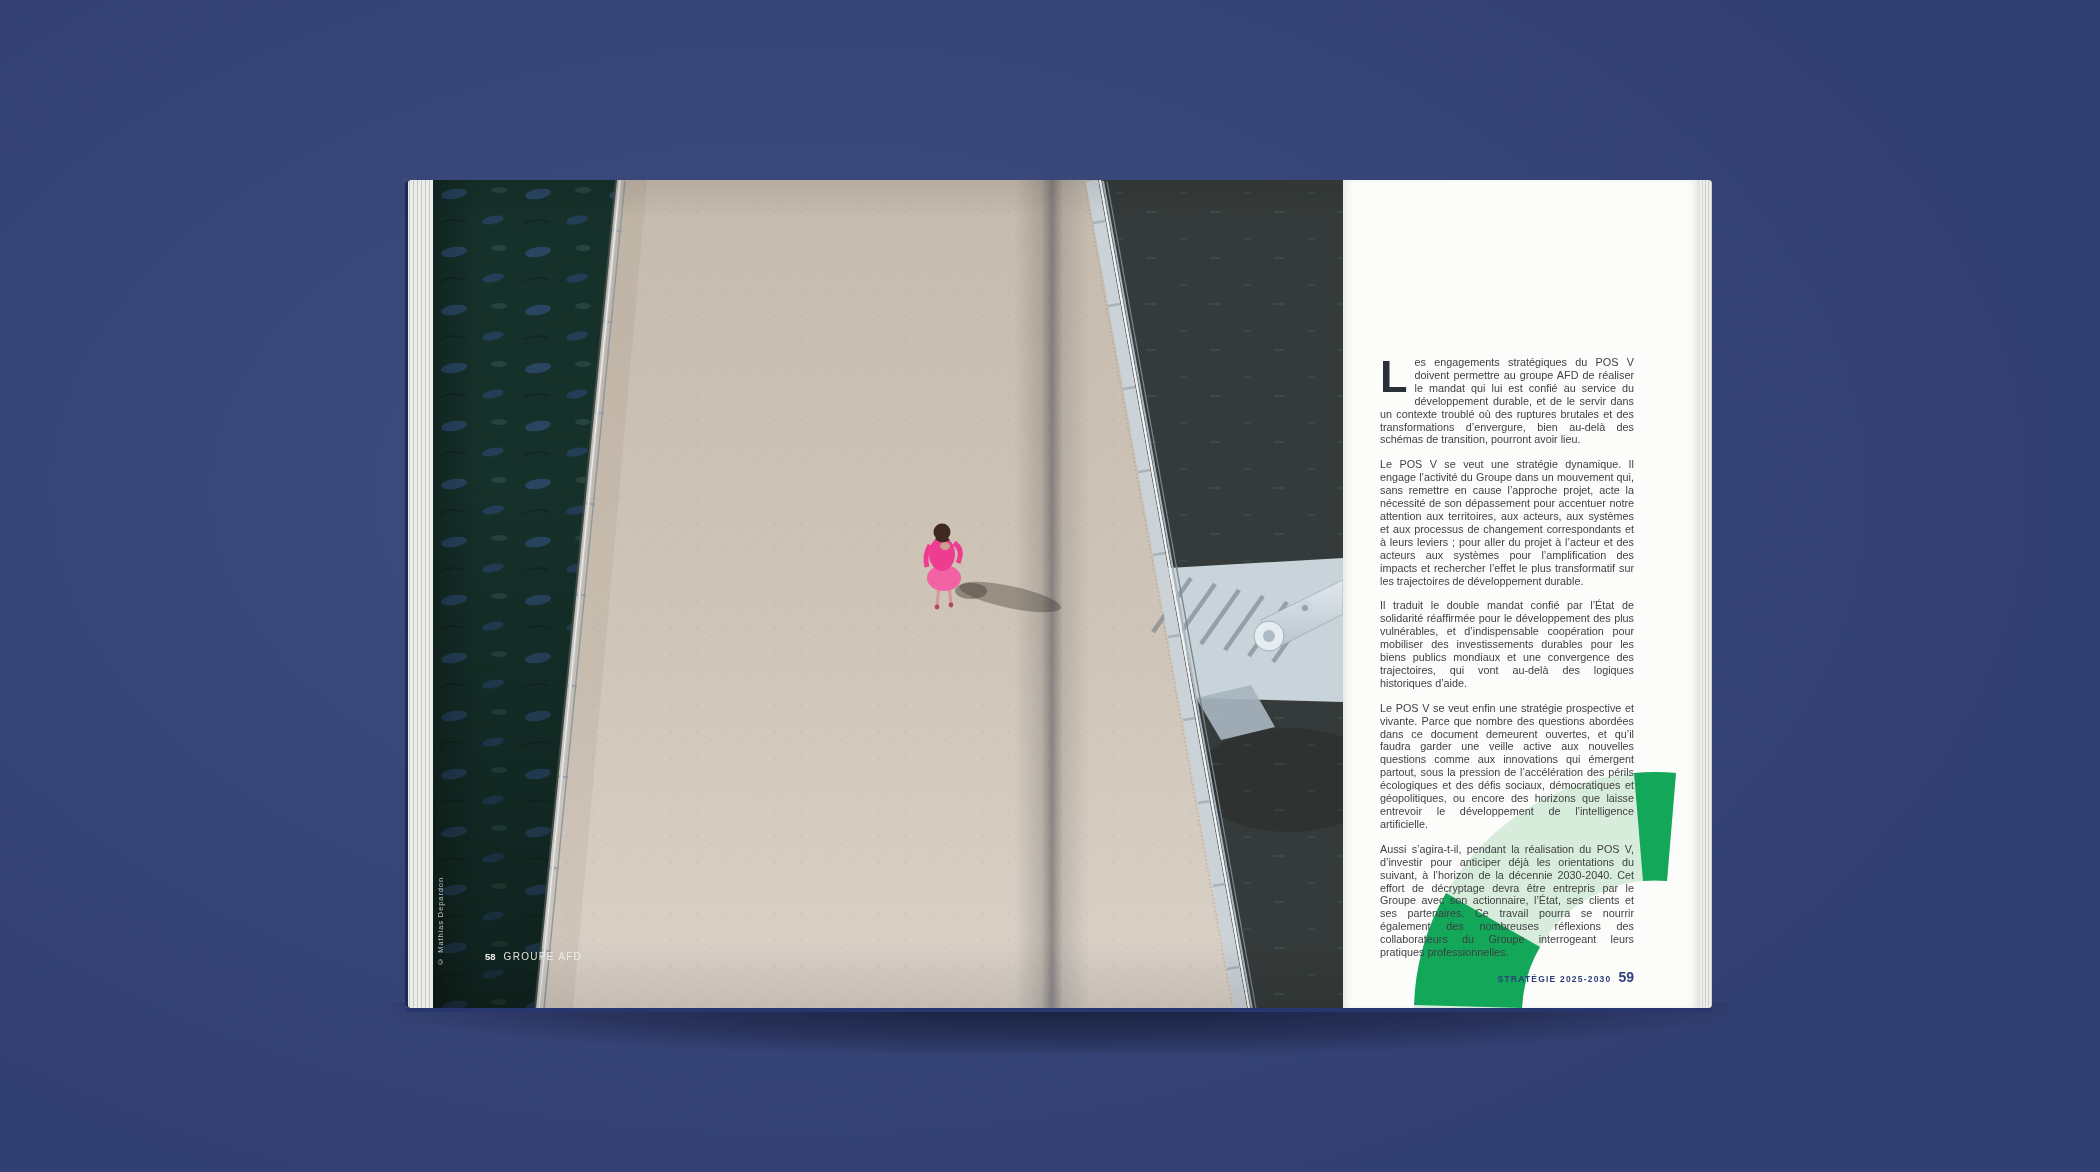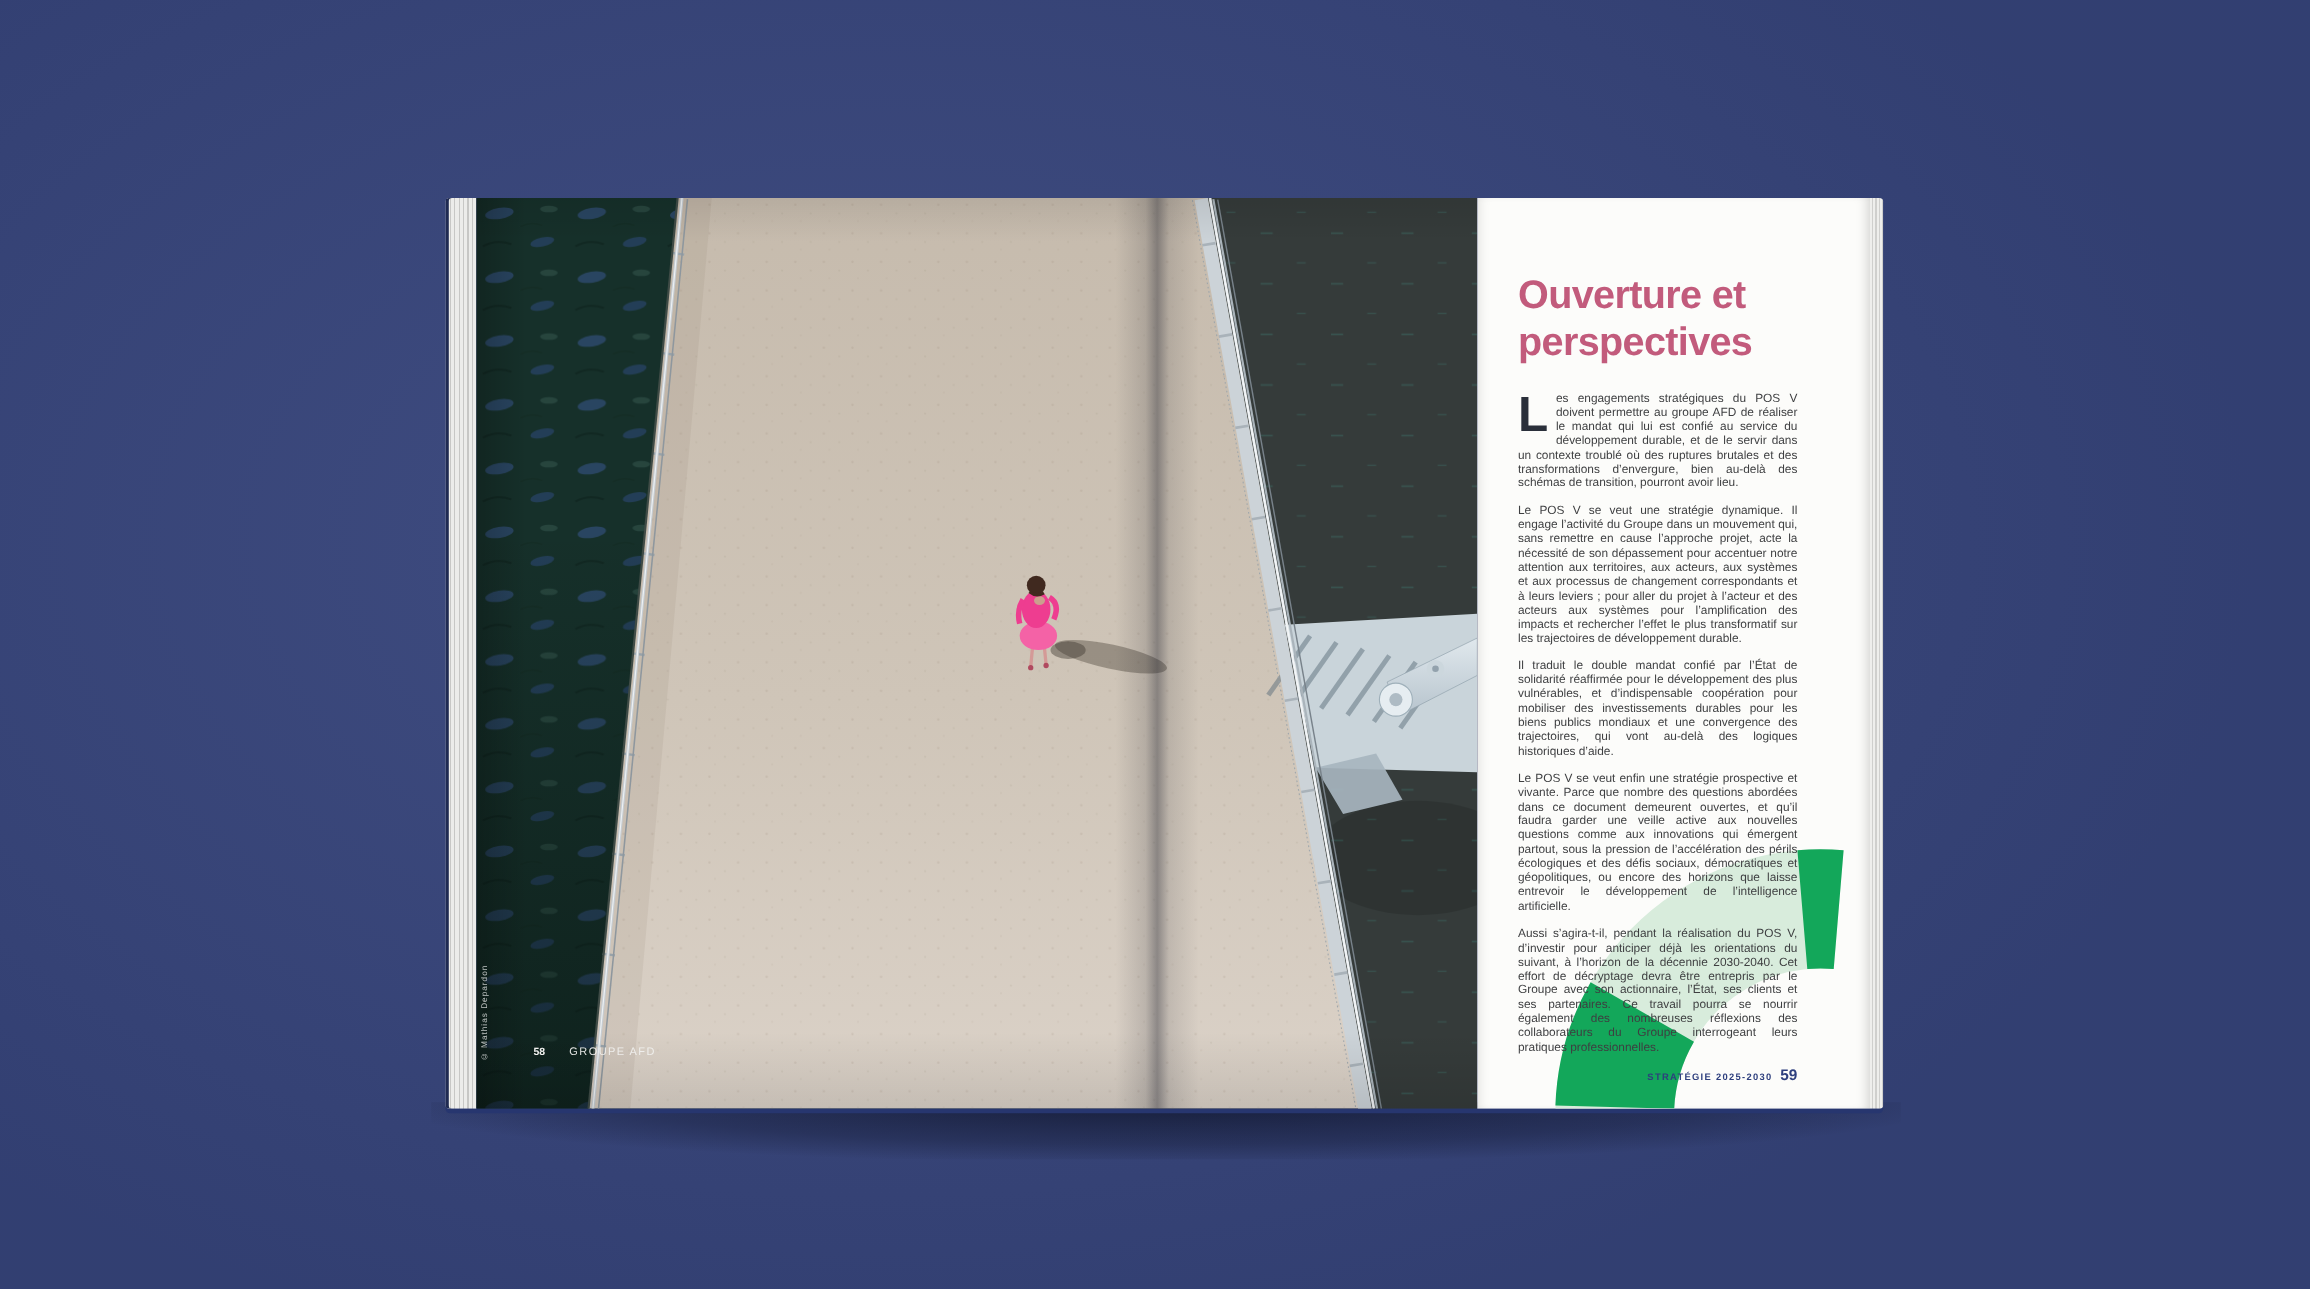--- a/index.html
+++ b/index.html
@@ -33,21 +33,21 @@
   .page-photo{position:absolute;left:28px;top:0;width:910px;height:828px;overflow:hidden;}
   .page-photo svg{display:block;width:100%;height:100%;}
   .photo-shade{position:absolute;inset:0;pointer-events:none;
     background:
       linear-gradient(90deg, rgba(0,0,0,.22) 0, rgba(0,0,0,0) 46px),
       linear-gradient(0deg, rgba(0,0,0,.10) 0, rgba(0,0,0,0) 70px),
       linear-gradient(180deg, rgba(0,0,0,.08) 0, rgba(0,0,0,0) 40px);}
   .photo-credit{position:absolute;left:3px;bottom:42px;
     writing-mode:vertical-rl;transform:rotate(180deg);
     font-size:7.5px;letter-spacing:.9px;color:rgba(255,255,255,.72);}
-  .footer-left{position:absolute;left:52px;top:771px;display:flex;gap:22px;align-items:flex-end;
+  .footer-left{position:absolute;left:52px;top:771px;display:flex;gap:8px;align-items:flex-end;
     color:#f2f2f0;}
   .footer-left .num{font-weight:bold;font-size:9.5px;}
   .footer-left .lbl{font-size:10px;letter-spacing:1.3px;font-weight:normal;opacity:.92;}
 
   
   .fold{position:absolute;left:609px;top:0;width:76px;height:828px;pointer-events:none;
     background:linear-gradient(90deg, rgba(22,24,34,0) 0%, rgba(22,24,34,.15) 36%,
       rgba(28,30,42,.40) 50%, rgba(22,24,34,.12) 64%, rgba(22,24,34,0) 100%);}
 
   
@@ -213,24 +213,20 @@
     </div>
   </div>
 
   <div class="page-right">
     <svg class="deco" viewBox="0 0 357 828">
       <path d="M 71 833 A 241 241 0 0 1 333 593 L 324 701 A 133 133 0 0 0 179 833 Z" fill="#d8ecdc"></path>
       <path d="M 291 593 A 241 241 0 0 1 333 593 L 324 701 A 133 133 0 0 0 300 701 Z" fill="#13a75a"></path>
       <path d="M 71 825 A 241 241 0 0 1 103 713 L 197 767 A 133 133 0 0 0 179 828 Z" fill="#13a75a"></path>
     </svg>
 
-    <div class="title">
-      <div>Ouverture et</div>
-      <div>perspectives</div>
-    </div>
 
     <div class="bodycol">
       <p>
         <span class="dropcap">L</span><span>es engagements stratégiques du POS V doivent permettre au groupe AFD de réaliser le mandat qui lui est confié au service du développement durable, et de le servir dans un contexte troublé où des ruptures brutales et des transformations d’envergure, bien au-delà des schémas de transition, pourront avoir lieu.</span>
       </p>
       <p>Le POS V se veut une stratégie dynamique. Il engage l’activité du Groupe dans un mouvement qui, sans remettre en cause l’approche projet, acte la nécessité de son dépassement pour accentuer notre attention aux territoires, aux acteurs, aux systèmes et aux processus de changement correspondants et à leurs leviers ; pour aller du projet à l’acteur et des acteurs aux systèmes pour l’amplification des impacts et rechercher l’effet le plus transformatif sur les trajectoires de développement durable.</p>
       <p>Il traduit le double mandat confié par l’État de solidarité réaffirmée pour le développement des plus vulnérables, et d’indispensable coopération pour mobiliser des investissements durables pour les biens publics mondiaux et une convergence des trajectoires, qui vont au-delà des logiques historiques d’aide.</p>
       <p>Le POS V se veut enfin une stratégie prospective et vivante. Parce que nombre des questions abordées dans ce document demeurent ouvertes, et qu’il faudra garder une veille active aux nouvelles questions comme aux innovations qui émergent partout, sous la pression de l’accélération des périls écologiques et des défis sociaux, démocratiques et géopolitiques, ou encore des horizons que laisse entrevoir le développement de l’intelligence artificielle.</p>
       <p>Aussi s’agira-t-il, pendant la réalisation du POS V, d’investir pour anticiper déjà les orientations du suivant, à l’horizon de la décennie 2030-2040. Cet effort de décryptage devra être entrepris par le Groupe avec son actionnaire, l’État, ses clients et ses partenaires. Ce travail pourra se nourrir également des nombreuses réflexions des collaborateurs du Groupe interrogeant leurs pratiques professionnelles.</p>
     </div>

